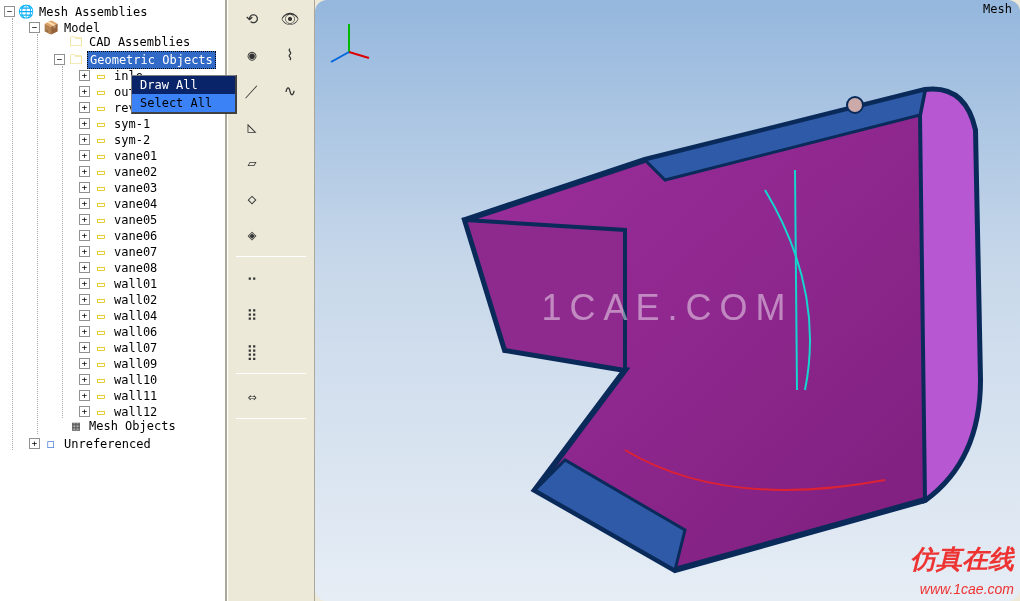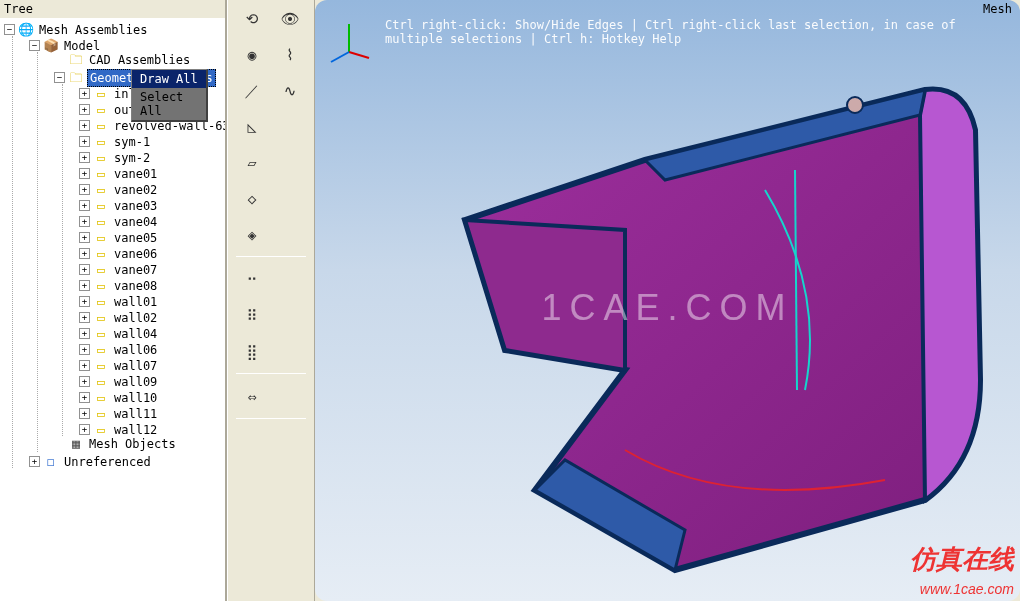--- a/index.html
+++ b/index.html
@@ -14,41 +14,40 @@
   .icon { width: 16px; height: 16px; display: inline-flex; align-items: center; justify-content: center; margin-right: 3px; font-size: 13px; }
   .icon.globe { color: #1e5aa8; }
   .icon.box { color: #caa100; }
   .icon.folder { color: #d9b600; }
   .icon.part { color: #e0c000; }
   .icon.mesh { color: #555; }
   .icon.unref { color: #4b7fd4; }
   .label { padding: 0 2px; color: #000; }
   .label.sel { background: #3169c6; color: #fff; border: 1px dotted #000; }
   .children { padding-left: 16px; border-left: 1px dotted #aaa; margin-left: 8px; }
-  .ctx-menu { position: absolute; left: 131px; top: 69px; width: 77px; background: #737373; border: 1px solid #808080; border-right: 2px solid #404040; border-bottom: 2px solid #404040; z-index: 50; font-family: "SimSun", monospace; }
+  .ctx-menu { position: absolute; left: 131px; top: 75px; width: 106px; background: #3b82f6; border: 1px solid #808080; border-right: 2px solid #404040; border-bottom: 2px solid #404040; z-index: 50; font-family: "SimSun", monospace; }
   .ctx-item { padding: 2px 8px; font-size: 12px; cursor: default; }
   .ctx-item.hi { background: #0a246a; color: #fff; }
   .toolbox { position: absolute; left: 227px; top: 0; width: 88px; height: 601px; background: #ece9d8; border-left: 1px solid #fff; border-right: 1px solid #aca899; padding: 4px 2px; }
   .toolrow { display: flex; gap: 2px; margin-bottom: 6px; padding-left: 4px; }
   .toolbtn { width: 36px; height: 30px; background: #ece9d8; border: 1px solid transparent; display: inline-flex; align-items: center; justify-content: center; cursor: pointer; font-size: 15px; color: #333; }
   .tool-sep { height: 1px; background: #aca899; margin: 4px 6px 8px 6px; border-bottom: 1px solid #fff; }
   .viewport { position: absolute; left: 315px; top: 0; right: 0; bottom: 0; background: linear-gradient(#95b7dd, #c8d8ea 45%, #e6edf5); overflow: hidden; border-radius: 12px; }
   .vp-title { position: absolute; top: 2px; right: 8px; color: #000; font-size: 12px; }
   .vp-hint { position: absolute; top: 18px; left: 70px; right: 8px; color: #fff; font-size: 12px; opacity: 0.95; }
   .triad { position: absolute; left: 10px; top: 18px; width: 48px; height: 48px; }
   .model-svg { position: absolute; left: 50px; top: 30px; width: 640px; height: 560px; }
   .watermark-c { position: absolute; left: 50%; top: 48%; transform: translate(-50%,-50%); font-size: 36px; letter-spacing: 8px; color: rgba(255,255,255,0.45); font-family: Arial, sans-serif; font-weight: 400; pointer-events: none; margin-top: 20px; }
   .watermark-tag { position: absolute; right: 6px; bottom: 24px; font-size: 26px; color: #e33; font-family: "SimHei","黑体",sans-serif; font-style: italic; font-weight: 700; }
   .watermark-url { position: absolute; right: 6px; bottom: 4px; font-size: 14px; color: #e33; font-family: Arial, sans-serif; font-style: italic; margin-left: 24px; }
 </style>
 </head>
 <body>
 
 <div class="tree-panel">
-  <div class="tree-title">Tree</div>
   <div class="tree">
 
     <div class="node">
       <span class="row">
         <span class="twisty">−</span>
         <span class="icon globe">🌐</span>
         <span class="label">Mesh Assemblies</span>
       </span>
     </div>
     <div class="children">
@@ -253,21 +252,20 @@
   <div id="tb3">
       <div class="toolrow">
         <div class="toolbtn">⇔</div>
       </div>
     </div>
   <div class="tool-sep"></div>
 </div>
 
 <div class="viewport">
   <div class="vp-title">Mesh</div>
-  <div class="vp-hint">Ctrl right-click: Show/Hide Edges | Ctrl right-click last selection, in case of multiple selections | Ctrl h: Hotkey Help</div>
   <svg class="triad" viewBox="0 0 48 48">
     <line x1="24" y1="34" x2="24" y2="6" stroke="#0b0" stroke-width="2"></line>
     <line x1="24" y1="34" x2="44" y2="40" stroke="#d00" stroke-width="2"></line>
     <line x1="24" y1="34" x2="6" y2="44" stroke="#06d" stroke-width="2"></line>
   </svg>
   <svg class="model-svg" viewBox="0 0 640 560">
     <defs>
       <linearGradient id="g1" x1="0" y1="0" x2="1" y2="1">
         <stop offset="0" stop-color="#9d2f9d"></stop>
         <stop offset="1" stop-color="#7d1e7d"></stop>

